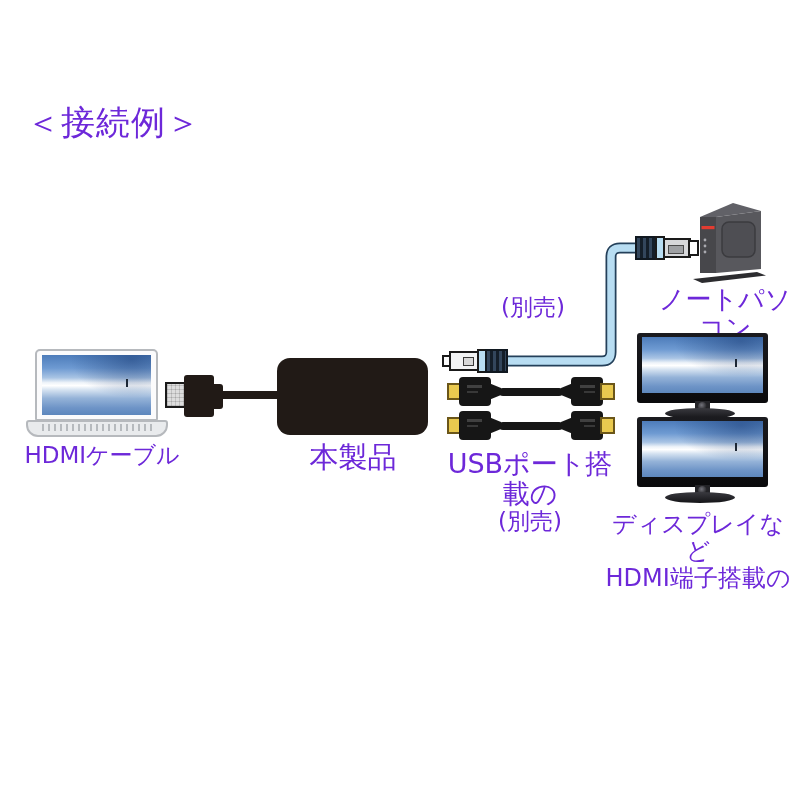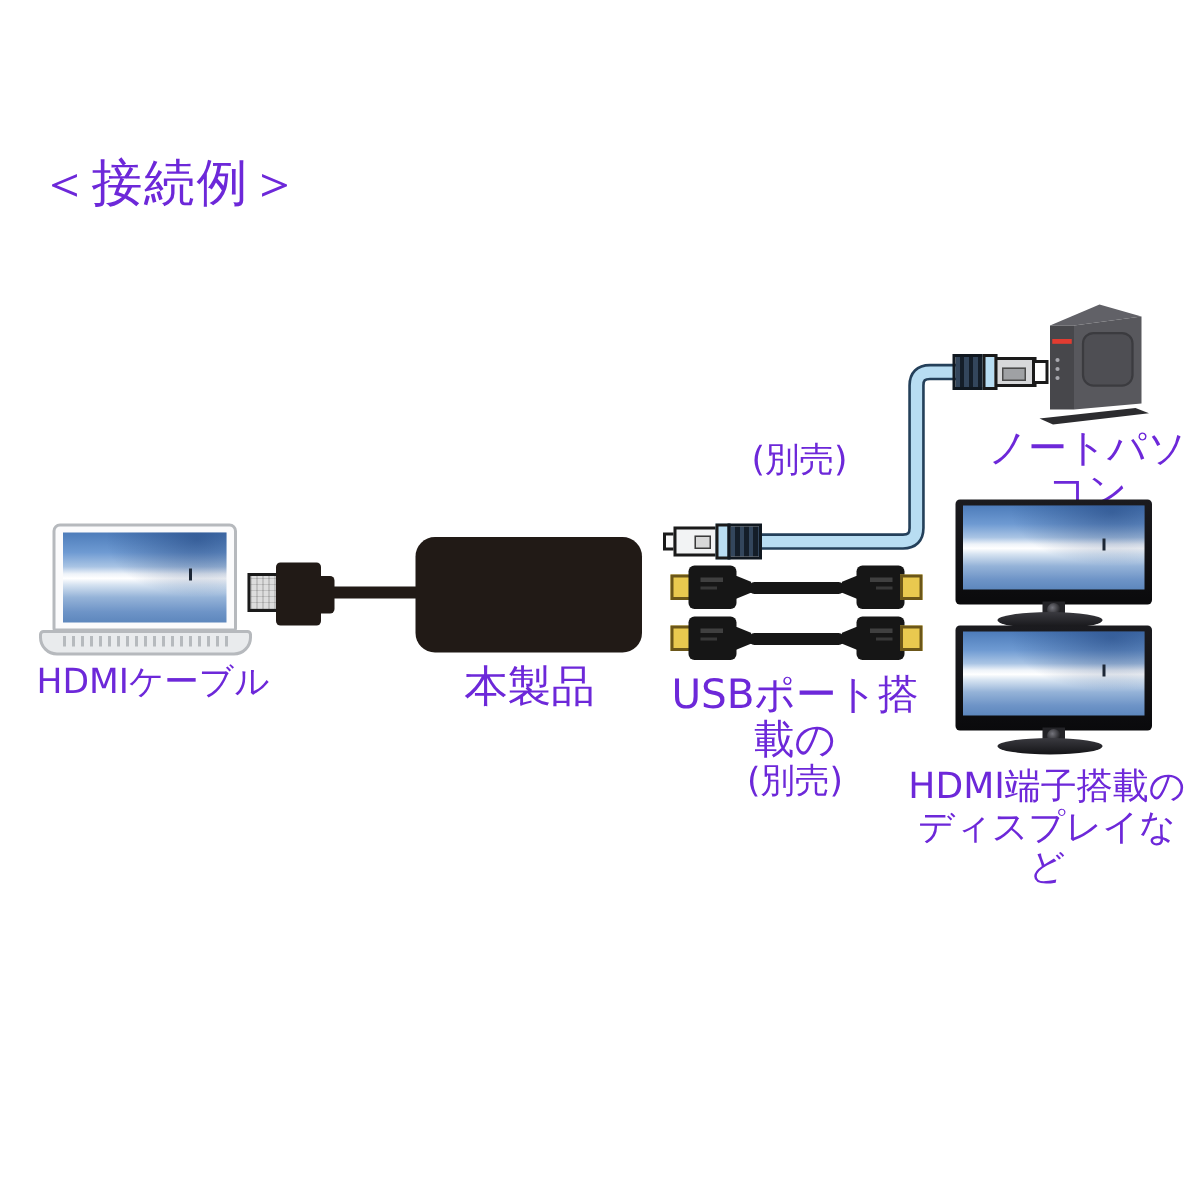--- a/index.html
+++ b/index.html
@@ -196,17 +196,17 @@
   <div class="abs monitor" style="left:637px;top:417px;">
     <div class="monitor-bezel">
       <div class="sky monitor-screen"></div>
     </div>
     <div class="monitor-neck"></div>
     <div class="monitor-ring"></div>
     <div class="monitor-base"></div>
   </div>
 
   <div class="abs jp displays-label">
+    <div>ディスプレイなど</div>
     <div>HDMI端子搭載の</div>
-    <div>ディスプレイなど</div>
   </div>
 
 </div>
 
 </body></html>

